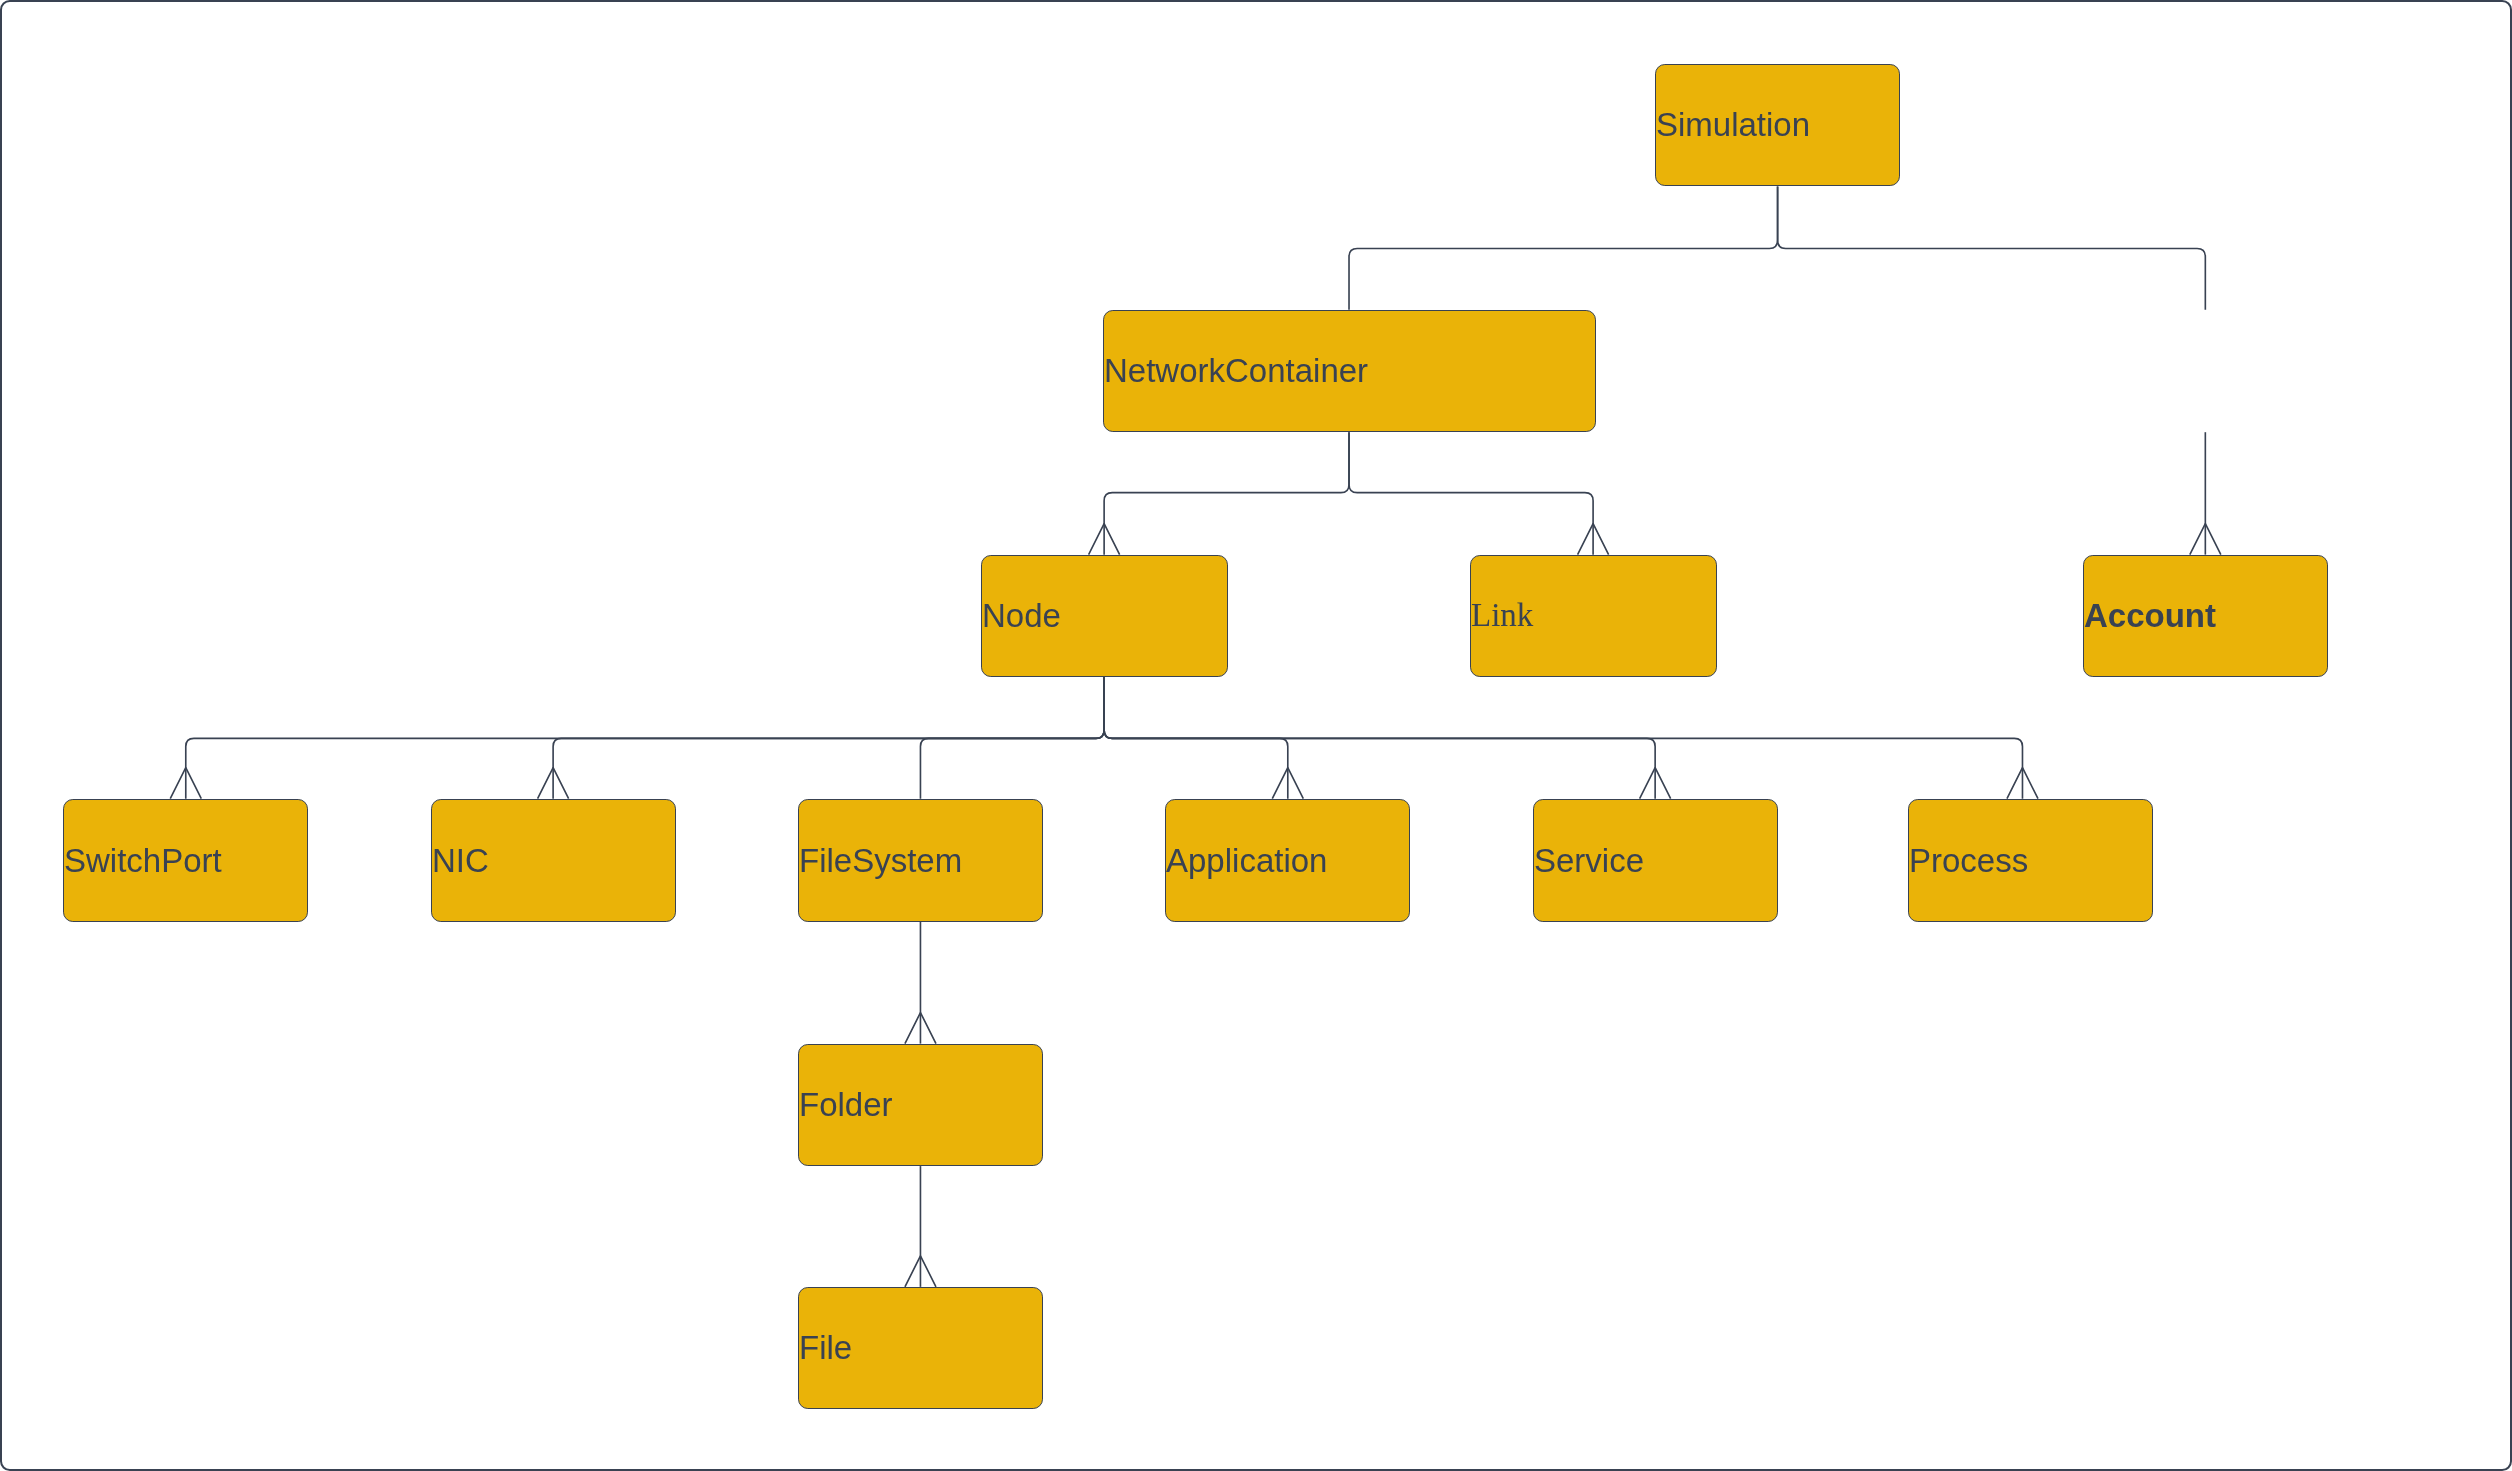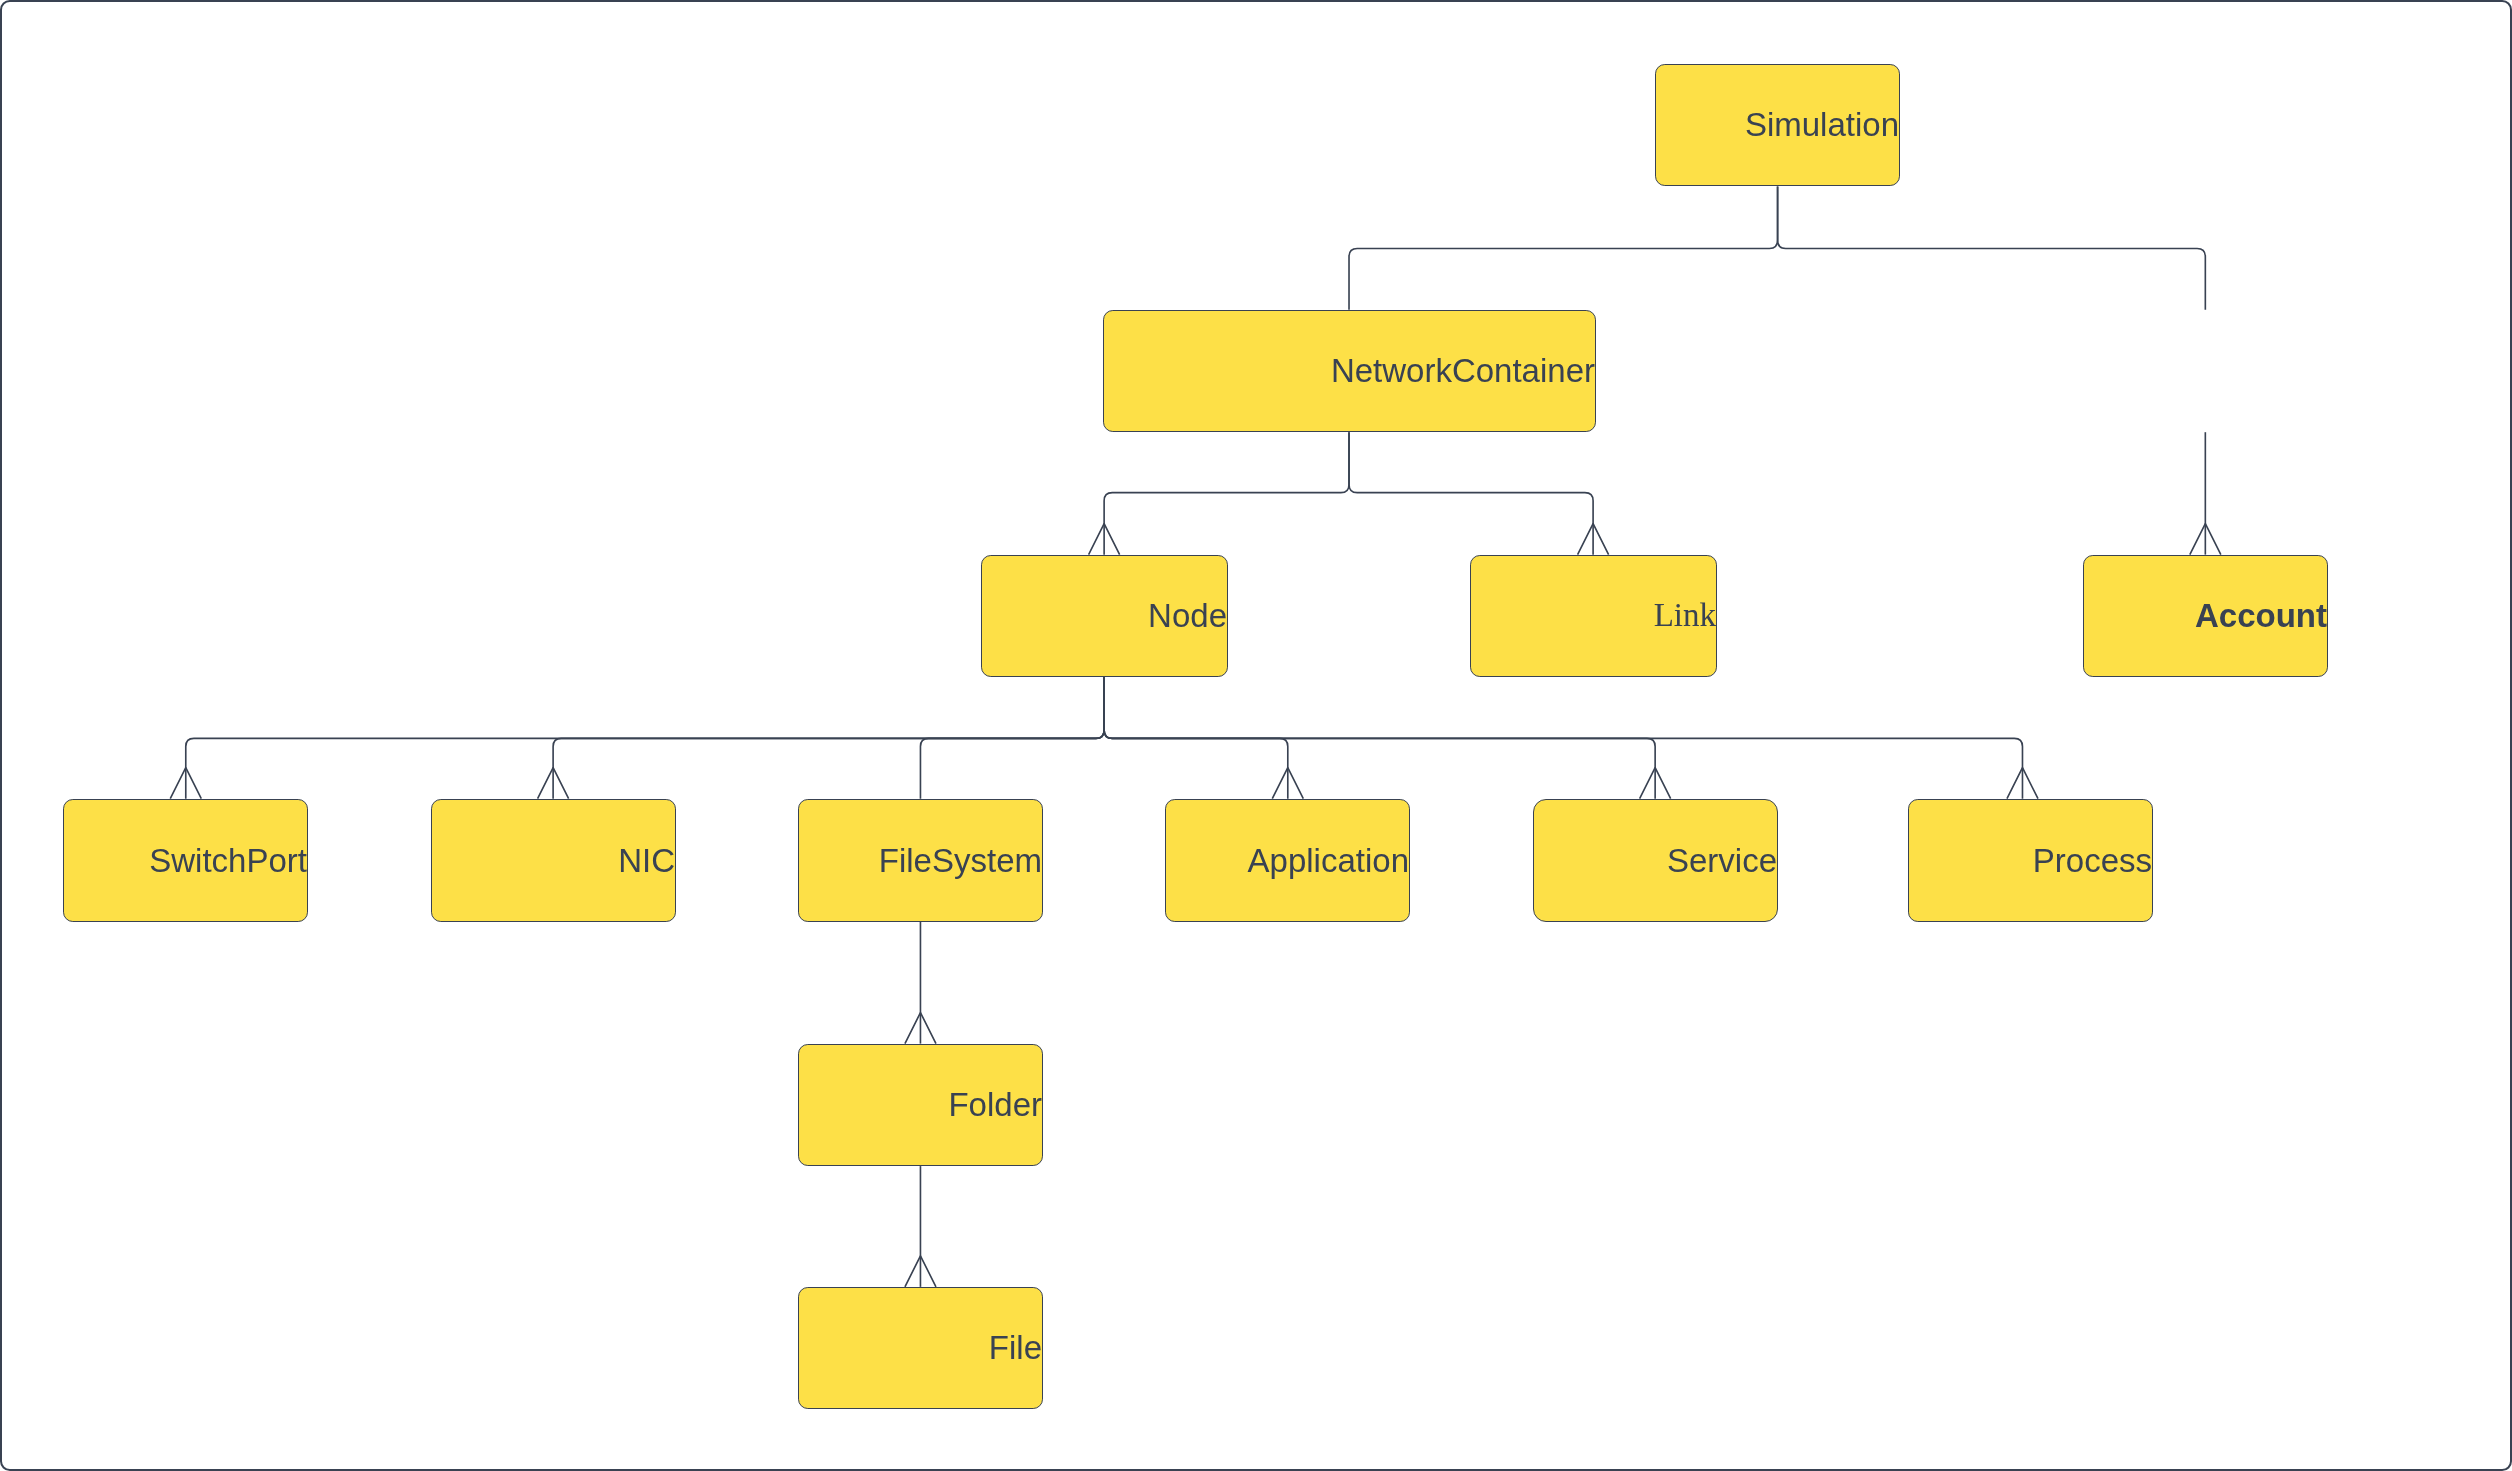--- a/index.html
+++ b/index.html
@@ -20,26 +20,26 @@
   }
   #edges {
     position: absolute;
     left: 0;
     top: 0;
     pointer-events: none;
   }
   .shape {
     position: absolute;
     box-sizing: border-box;
-    background: #fde047;
+    background: #eab308;
     border: 1.6px solid #394252;
     border-radius: 9.8px;
     display: flex;
     align-items: center;
-    justify-content: flex-end;
+    justify-content: flex-start;
     cursor: default;
   }
   .shape-label {
     font-size: 33px;
     line-height: 1.2;
     color: #394252;
     text-align: center;
     white-space: nowrap;
   }
 </style>
@@ -92,21 +92,21 @@
     </div>
     <div class="shape" style="left: 429px; top: 797px; width: 245px; height: 123px;">
       <span class="shape-label">NIC</span>
     </div>
     <div class="shape" style="left: 796px; top: 797px; width: 245px; height: 123px;">
       <span class="shape-label">FileSystem</span>
     </div>
     <div class="shape" style="left: 1163px; top: 797px; width: 245px; height: 123px;">
       <span class="shape-label">Application</span>
     </div>
-    <div class="shape" style="left: 1531px; top: 797px; width: 245px; height: 123px; border-radius: 13px;">
+    <div class="shape" style="left: 1531px; top: 797px; width: 245px; height: 123px;">
       <span class="shape-label">Service</span>
     </div>
     <div class="shape" style="left: 1898px; top: 797px; width: 245px; height: 123px; margin-left: 8px;">
       <span class="shape-label">Process</span>
     </div>
     <div class="shape" style="left: 796px; top: 1042px; width: 245px; height: 122px;">
       <span class="shape-label">Folder</span>
     </div>
     <div class="shape" style="left: 796px; top: 1285px; width: 245px; height: 122px;">
       <span class="shape-label">File</span>

